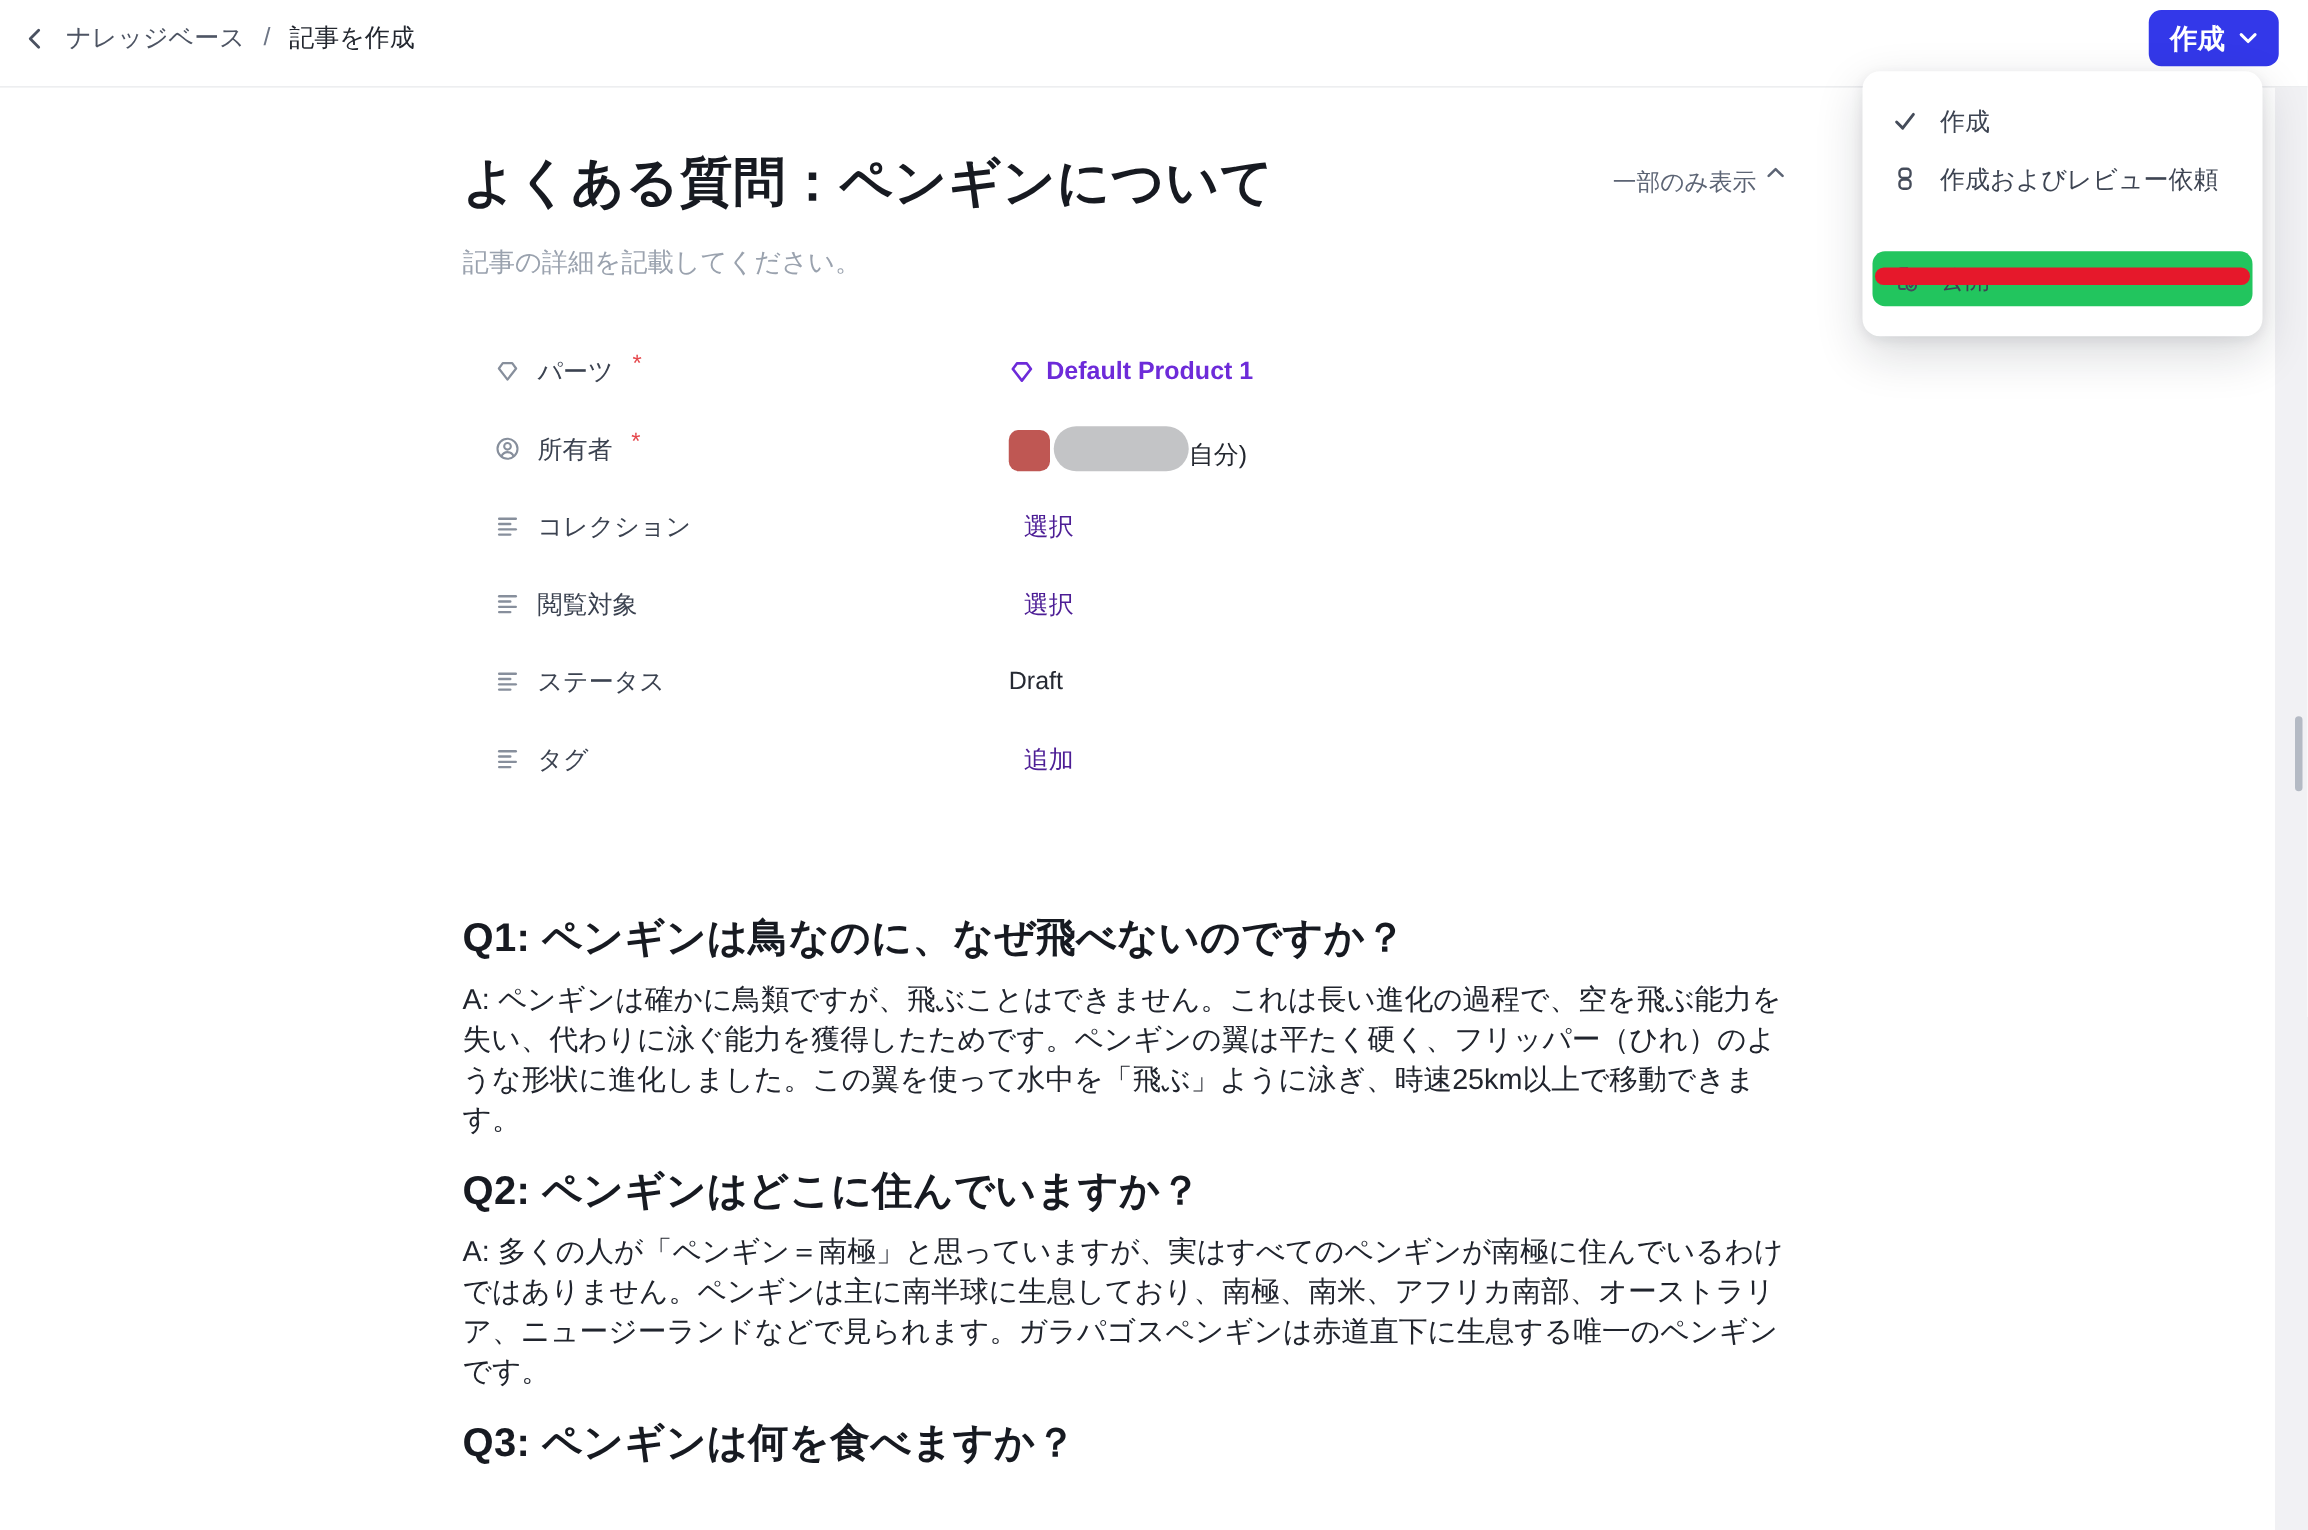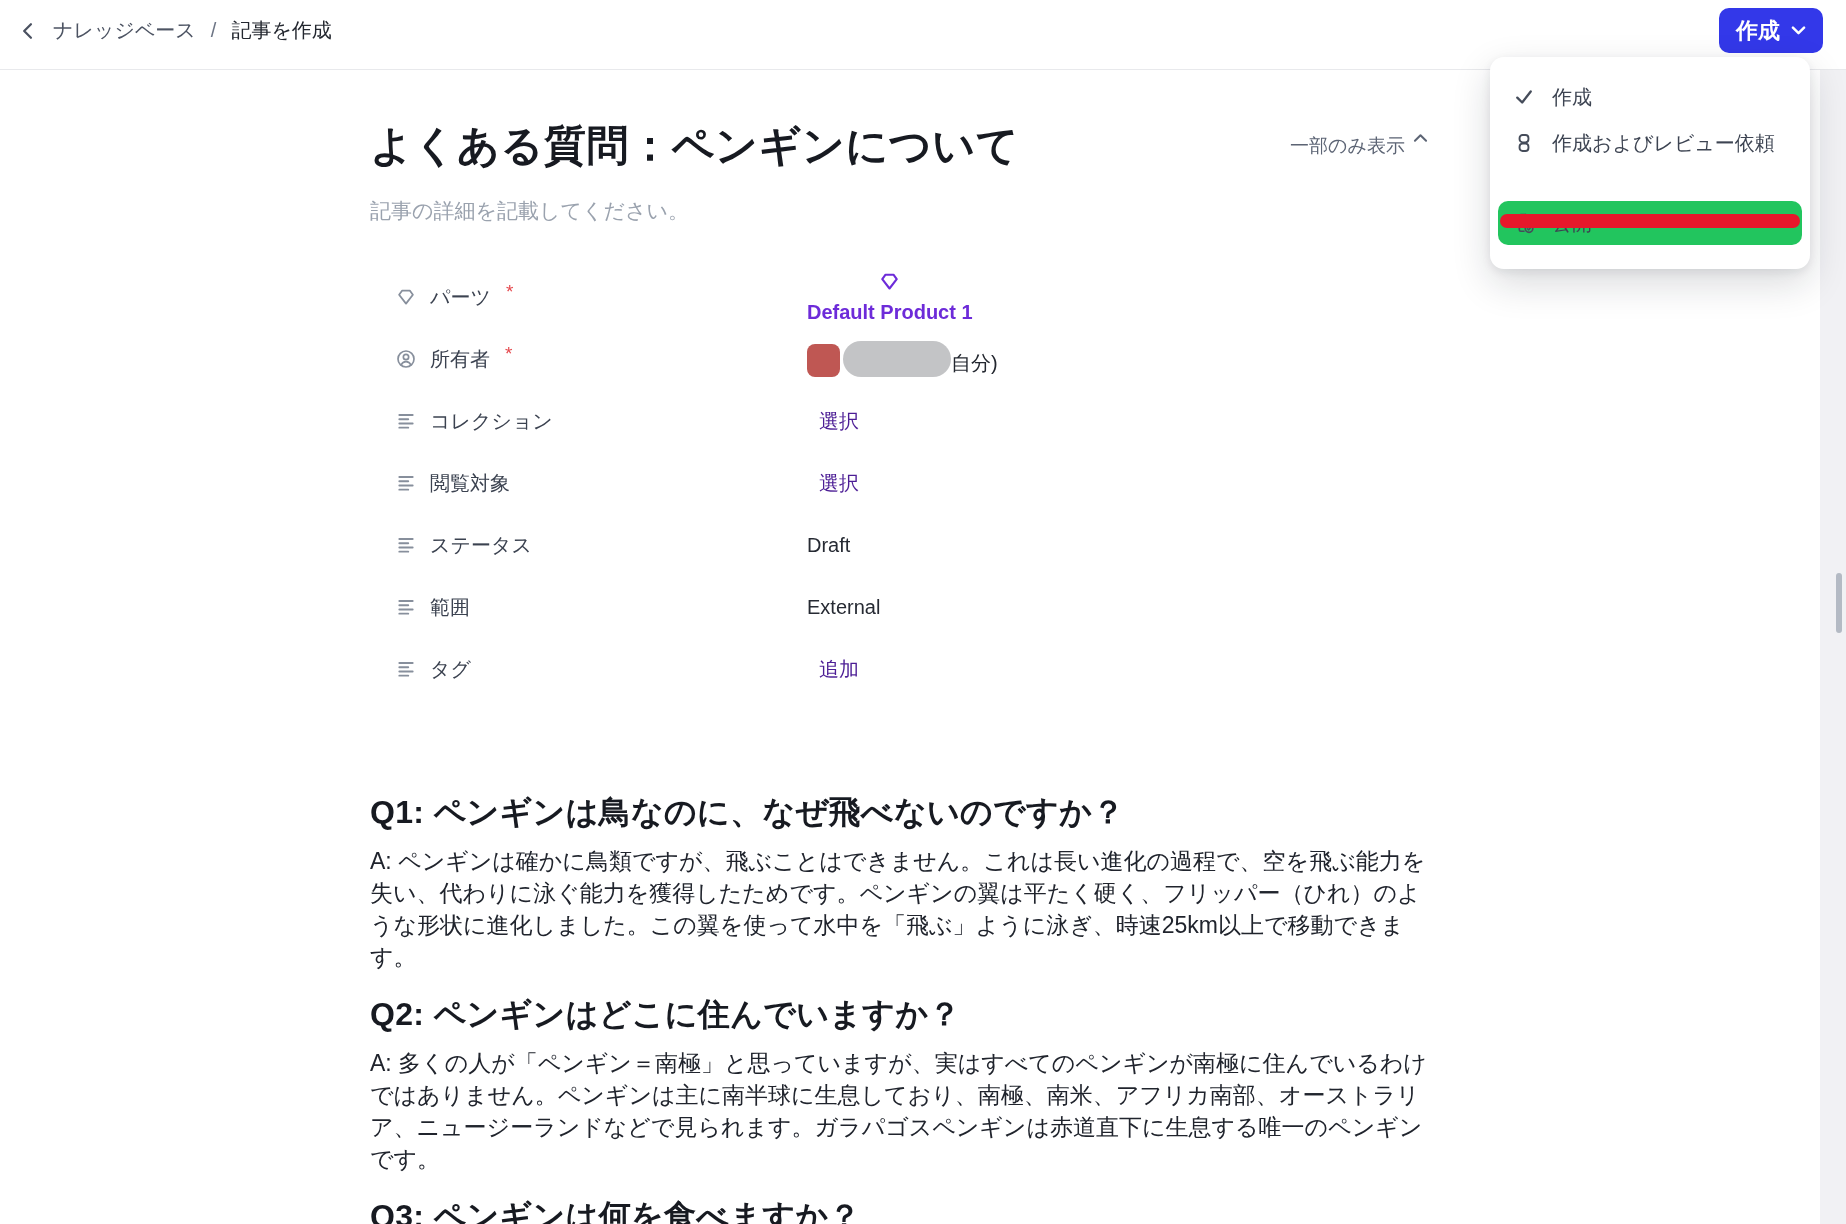--- a/index.html
+++ b/index.html
@@ -52,21 +52,21 @@
   
   .fields { margin-top:40px; margin-left:26px; }
   .field-row { display:grid; grid-template-columns:411px auto; align-items:center; height:62px; }
   .field-label { display:flex; align-items:center; gap:14px; color:#3b4250; font-size:20px; }
   .field-label .f-icon { width:20px; height:20px; color:#878f9c; display:flex;
     align-items:center; justify-content:center; flex:none; }
   .req { color:#e5484d; font-size:19px; position:relative; top:-5px; margin-left:1px; }
   .field-value { font-size:20px; color:#262a33; display:flex; align-items:center; cursor:pointer; }
   .field-value.placeholder { color:#4c1d95;margin-left:12px; }
   .product-chip { display:flex; align-items:center; gap:9px; color:#6d2bd9; font-weight:600;
-    font-size:20px;flex-direction:column; }
+    font-size:20px; }
   .product-chip .p-icon { width:21px; height:21px; display:flex; align-items:center;
     justify-content:center; color:#6d2bd9; }
   .owner-value { display:flex; align-items:flex-end; }
   .owner-avatar { width:33px; height:33px; border-radius:8px; background:#bf5753; flex:none; }
   .owner-redacted { width:108px; height:36px; border-radius:18px; background:#c3c4c6;
     margin-left:3px; flex:none; }
   .owner-suffix { font-size:20px; color:#23272f; margin-left:0; }
 
   
   .qa { margin-top:91px; }
@@ -237,34 +237,20 @@
               <line x1="3" y1="7.4" x2="11" y2="7.4"></line>
             <line x1="3" y1="11.2" x2="15" y2="11.2"></line>
               <line x1="3" y1="15" x2="11" y2="15"></line>
           </svg>
         </span>
         <span>ステータス</span>
       </div>
       <div class="field-value">Draft</div>
     </div>
 
-    <div class="field-row">
-      <div class="field-label">
-        <span class="f-icon">
-          <svg width="20" height="20" viewBox="0 0 18 18" stroke="currentColor" stroke-width="1.7" stroke-linecap="round">
-            <line x1="3" y1="3.6" x2="15" y2="3.6"></line>
-              <line x1="3" y1="7.4" x2="11" y2="7.4"></line>
-            <line x1="3" y1="11.2" x2="15" y2="11.2"></line>
-              <line x1="3" y1="15" x2="11" y2="15"></line>
-          </svg>
-        </span>
-        <span>範囲</span>
-      </div>
-      <div class="field-value">External</div>
-    </div>
 
     <div class="field-row">
       <div class="field-label">
         <span class="f-icon">
           <svg width="20" height="20" viewBox="0 0 18 18" stroke="currentColor" stroke-width="1.7" stroke-linecap="round">
             <line x1="3" y1="3.6" x2="15" y2="3.6"></line>
               <line x1="3" y1="7.4" x2="11" y2="7.4"></line>
             <line x1="3" y1="11.2" x2="15" y2="11.2"></line>
               <line x1="3" y1="15" x2="11" y2="15"></line>
           </svg>

